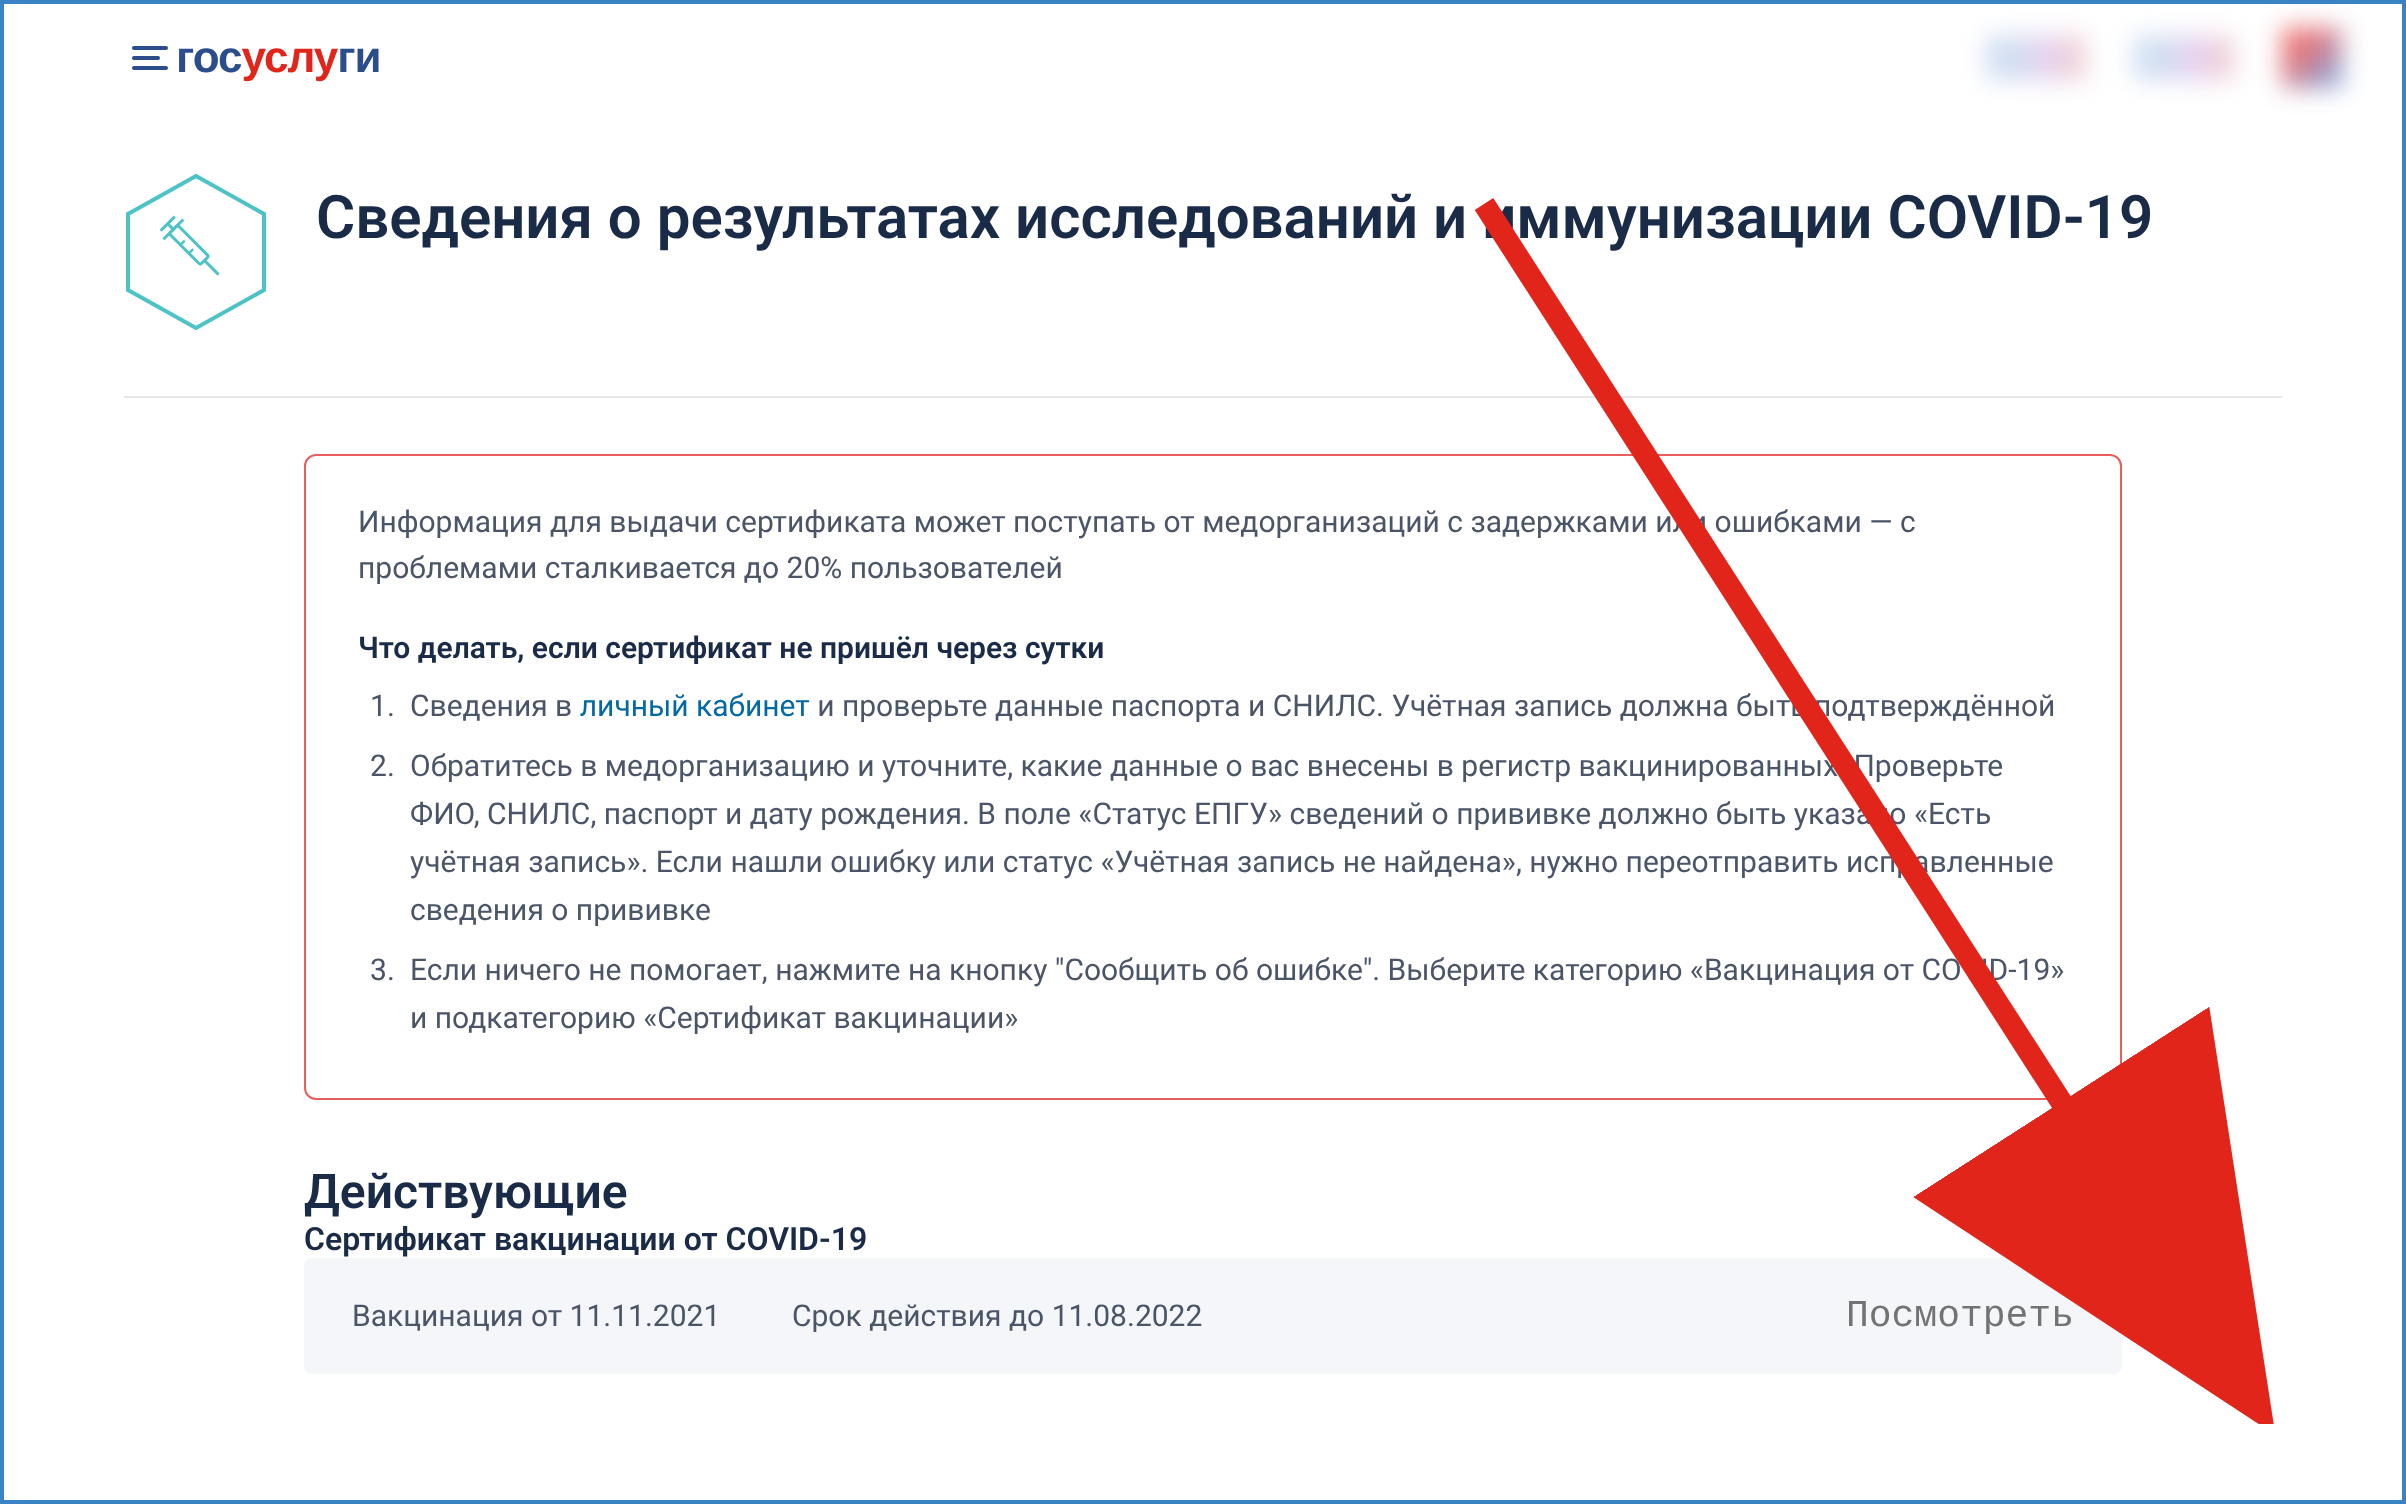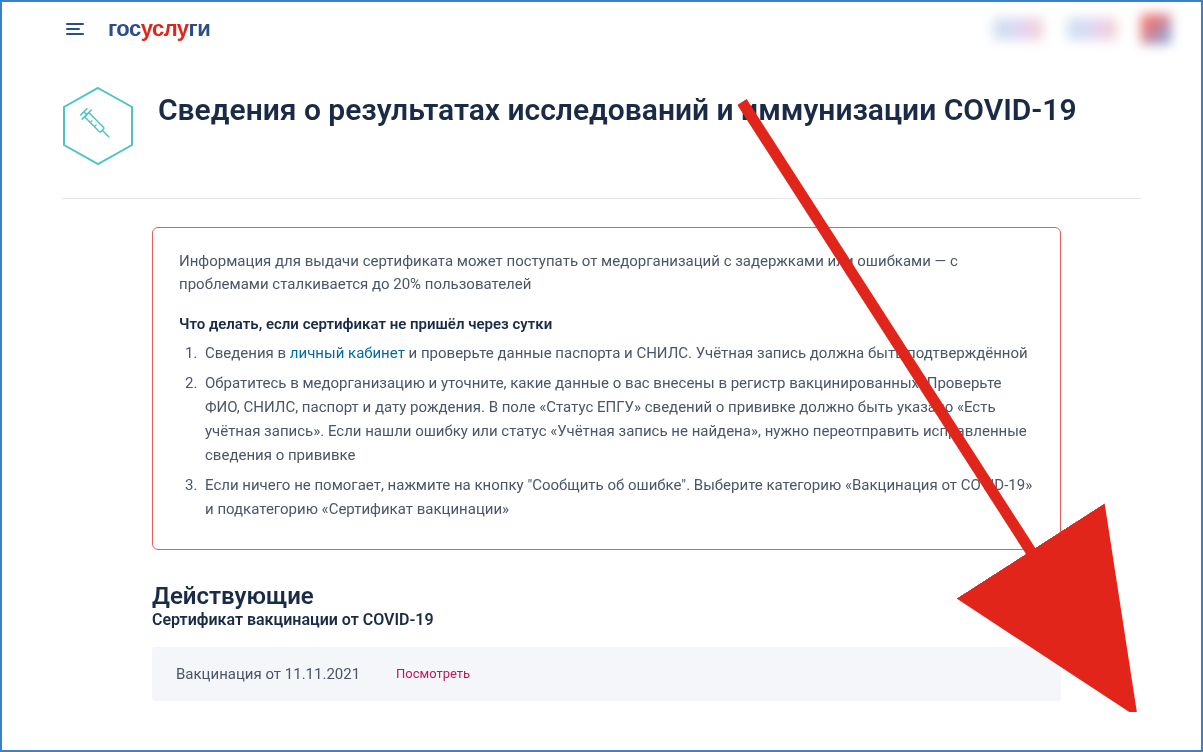--- a/index.html
+++ b/index.html
@@ -13,21 +13,20 @@
       width: 1203px;
       height: 752px;
       border: 2px solid #3b82c4;
       position: relative;
       overflow: hidden;
     }
     .header {
       display: flex;
       align-items: center;
       padding: 14px 20px 8px 60px;
-      gap: 20px;
       position: relative;
     }
     .menu-icon {
       display: flex;
       flex-direction: column;
       gap: 3px;
       cursor: pointer;
       padding: 4px;
     }
     .menu-icon span {
@@ -153,43 +152,43 @@
     }
     .archive-link {
       color: #1e5fb3;
       font-size: 15px;
       cursor: pointer;
     }
     .cert-title {
       font-size: 16px;
       font-weight: 600;
       color: #1a2b47;
-      margin-bottom: 18px;
     }
     .cert-row {
       background: #f4f6f9;
       padding: 18px 24px;
       display: flex;
       align-items: center;
       border-radius: 4px;
     }
     .cert-label {
       color: #4a5568;
       font-size: 15px;
       flex: 0 0 220px;
     }
     .cert-validity {
       color: #4a5568;
       font-size: 15px;
       flex: 1;
     }
     .cert-action {
-      color: #be185d;
-      font-size: 13px;
-      cursor: pointer;
+      color: #737373;
+      font-size: 19px;
+      cursor: pointer;
+      font-family: Liberation Mono, monospace;
     }
     .arrow-overlay {
       position: absolute;
       top: 90px;
       left: 730px;
       pointer-events: none;
       z-index: 100;
     }
   </style>
 </head>
@@ -245,20 +244,21 @@
 
     <div class="section-head">
       <h2 class="section-title">Действующие</h2>
       <span class="archive-link">Архив</span>
     </div>
 
     <h3 class="cert-title">Сертификат вакцинации от COVID-19</h3>
 
     <div class="cert-row">
       <div class="cert-label">Вакцинация от 11.11.2021</div>
+      <div class="cert-validity">Срок действия до 11.08.2022</div>
       <div class="cert-action">Посмотреть</div>
     </div>
   </div>
 </div>
 
 <svg class="arrow-overlay" width="420" height="620">
   <defs>
     <marker id="arrowhead" markerWidth="20" markerHeight="20" refX="12" refY="8" orient="auto">
       <polygon points="0 0, 18 8, 0 16" fill="#e1251b"></polygon>
     </marker>

